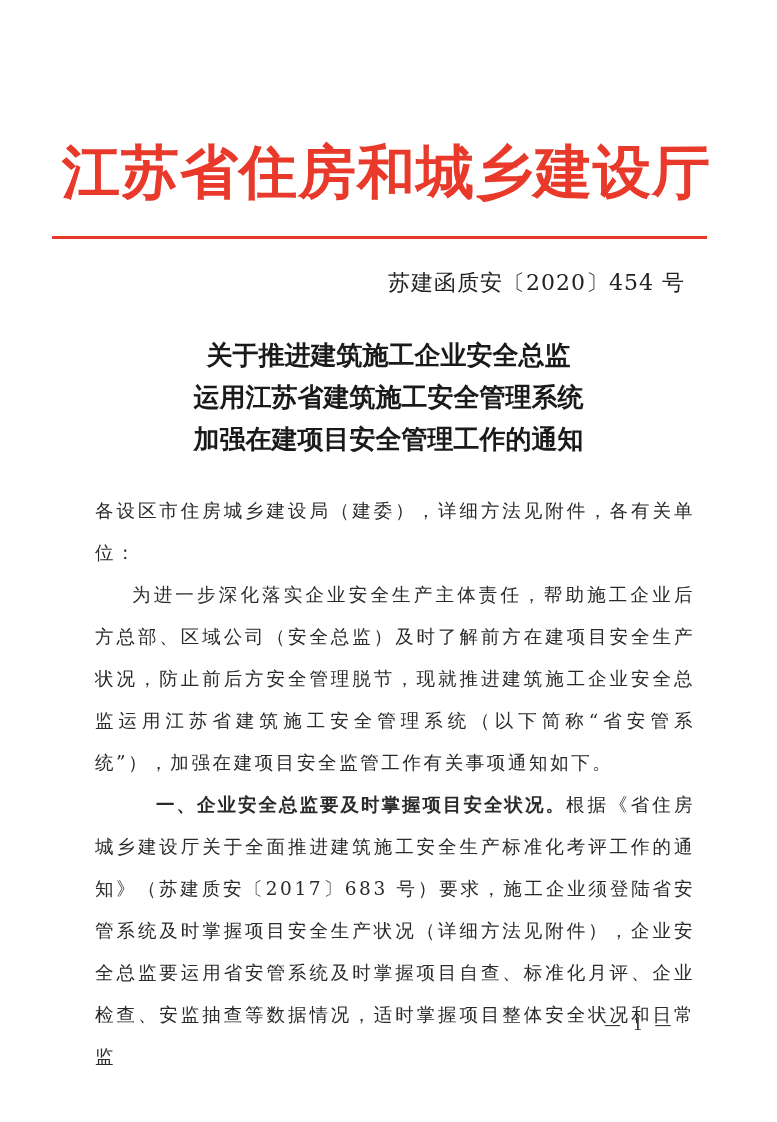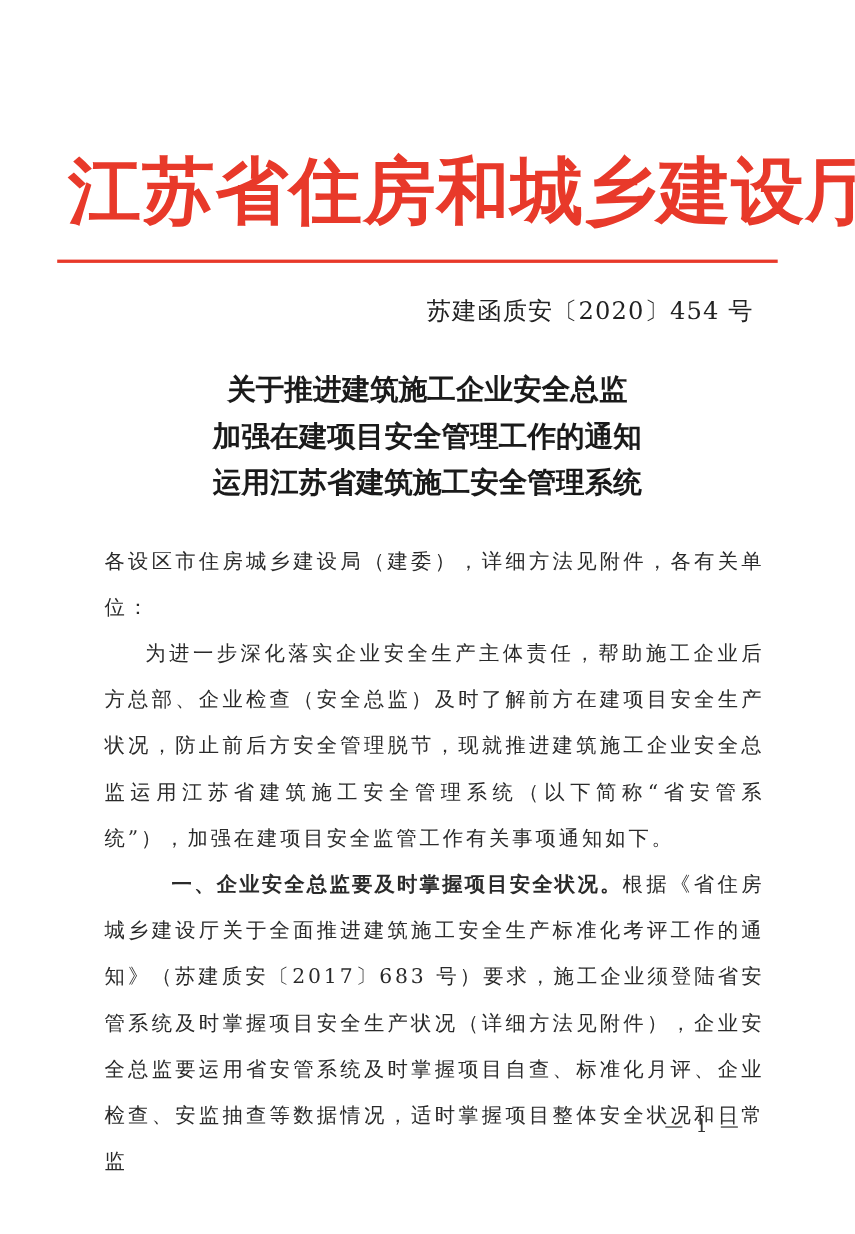--- a/index.html
+++ b/index.html
@@ -2,22 +2,22 @@
 <html><head>
   <meta charset="utf-8">
   <style>
     html, body { margin: 0; padding: 0; background: #ffffff; }
     body {
       width: 777px; height: 1122px; position: relative; overflow: hidden;
       font-family: "DejaVu Serif", "Liberation Serif", serif; color: #222;
     }
     .masthead {
       position: absolute; left: 62px; top: 138px; width: 640px; height: 70px;
-      color: #e8392a; font-family: Liberation Sans, sans-serif;
-      font-weight: bold; font-size: 66px; letter-spacing: 1px; line-height: 70px;
+      color: #e8392a; font-family: Liberation Serif, serif;
+      font-weight: bold; font-size: 58px; letter-spacing: 1px; line-height: 70px;
       white-space: nowrap;
     }
     .red-rule {
       position: absolute; left: 52px; top: 236px; width: 655px; height: 3px;
       background: #e8392a;
     }
     .doc-number {
       position: absolute; right: 92px; top: 268px; font-size: 22px;
       color: #222; letter-spacing: 1px; white-space: nowrap;
     }
@@ -41,23 +41,23 @@
   </style>
 </head>
 <body>
 
 <div class="masthead">江苏省住房和城乡建设厅</div>
 <div class="red-rule"></div>
 <div class="doc-number">苏建函质安〔2020〕454 号</div>
 
 <div class="title">
   <div>关于推进建筑施工企业安全总监</div>
+  <div>运用江苏省建筑施工安全管理系统</div>
   <div>加强在建项目安全管理工作的通知</div>
-  <div>运用江苏省建筑施工安全管理系统</div>
 </div>
 
 <div class="body">
   <p>各设区市住房城乡建设局（建委），详细方法见附件，各有关单位：</p>
-  <p class="indent">为进一步深化落实企业安全生产主体责任，帮助施工企业后方总部、企业检查（安全总监）及时了解前方在建项目安全生产状况，防止前后方安全管理脱节，现就推进建筑施工企业安全总监运用江苏省建筑施工安全管理系统（以下简称“省安管系统”），加强在建项目安全监管工作有关事项通知如下。</p>
+  <p class="indent">为进一步深化落实企业安全生产主体责任，帮助施工企业后方总部、区域公司（安全总监）及时了解前方在建项目安全生产状况，防止前后方安全管理脱节，现就推进建筑施工企业安全总监运用江苏省建筑施工安全管理系统（以下简称“省安管系统”），加强在建项目安全监管工作有关事项通知如下。</p>
   <p class="indent"><span class="bold-lead">一、企业安全总监要及时掌握项目安全状况。</span><span>根据《省住房城乡建设厅关于全面推进建筑施工安全生产标准化考评工作的通知》（苏建质安〔2017〕683 号）要求，施工企业须登陆省安管系统及时掌握项目安全生产状况（详细方法见附件），企业安全总监要运用省安管系统及时掌握项目自查、标准化月评、企业检查、安监抽查等数据情况，适时掌握项目整体安全状况和日常监</span></p>
 </div>
 
 <div class="page-number">— 1 —</div>
 
 </body></html>

